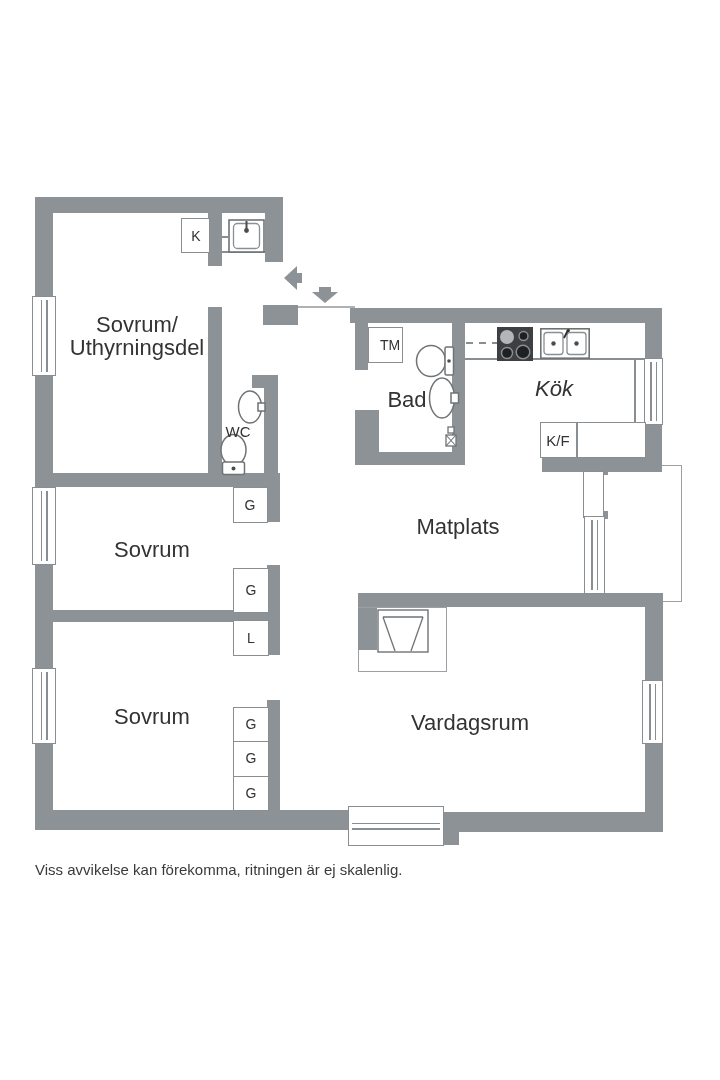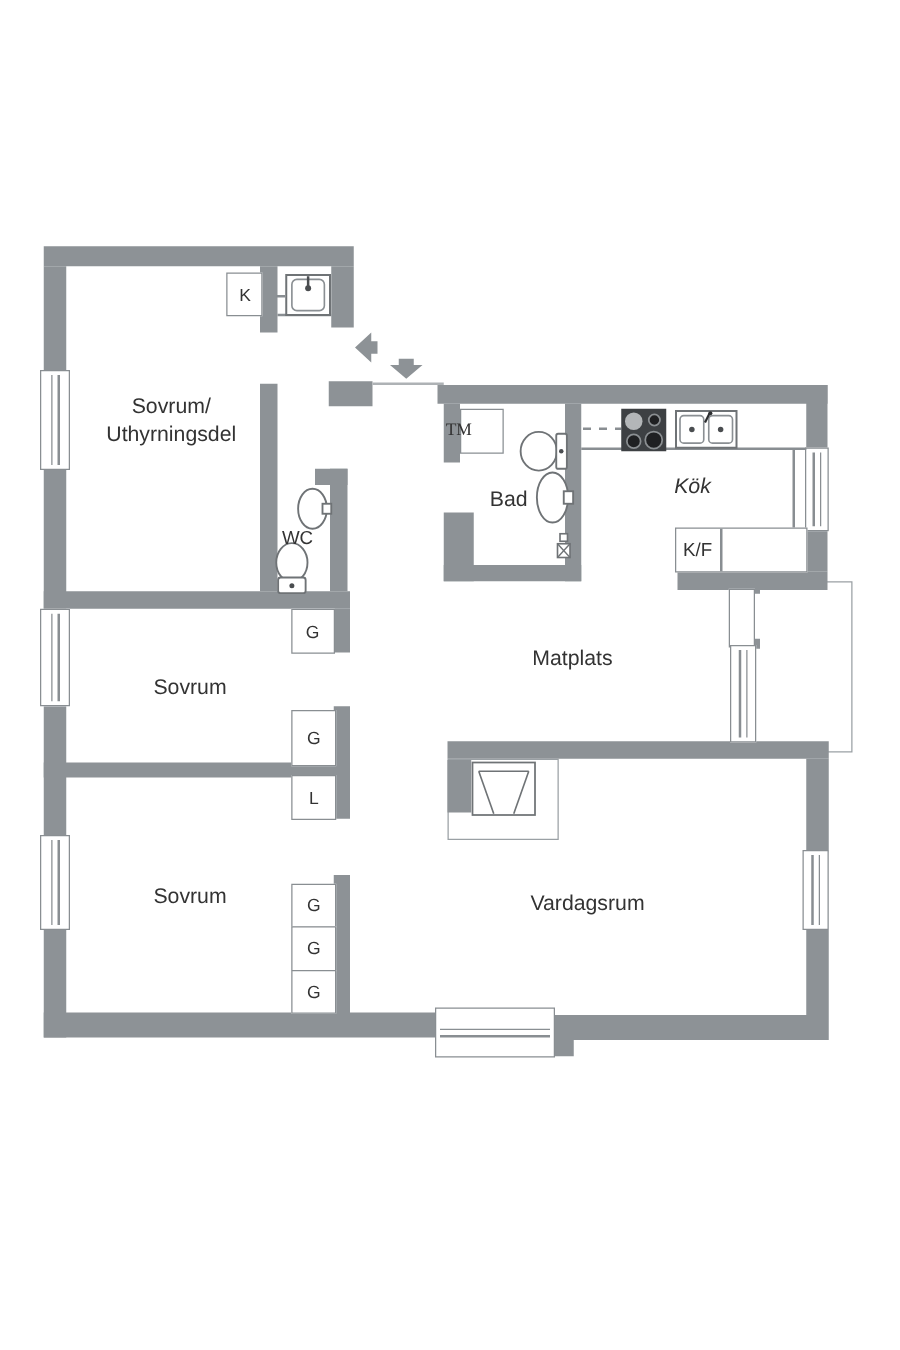--- a/index.html
+++ b/index.html
@@ -11,21 +11,21 @@
   .window{position:absolute;background:#fff;border:1px solid #898e92;box-sizing:border-box;}
   .window.v::before,.window.v::after{content:"";position:absolute;top:3px;bottom:3px;width:1.5px;background:#898e92;}
   .window.v::before{left:calc(50% - 3.5px);}
   .window.v::after{left:calc(50% + 2px);}
   .window.h::before,.window.h::after{content:"";position:absolute;left:3px;right:3px;height:1.5px;background:#898e92;}
   .window.h::before{top:calc(50% - 3.5px);}
   .window.h::after{top:calc(50% + 2px);}
   .thin{position:absolute;background:#898e92;}
   .thin.light{background:#aeb2b5;}
   .dash{position:absolute;background:repeating-linear-gradient(to right,#898e92 0 7px,transparent 7px 13px);}
-  .lbl{position:absolute;transform:translate(-50%,-50%);font-size:17px;color:#333;white-space:nowrap;}
+  .lbl{position:absolute;transform:translate(-50%,-50%);font-size:22px;color:#333;white-space:nowrap;}
   .lbl.sm{font-size:14px;}
   .lbl.two{text-align:center;line-height:23px;}
   .caption{position:absolute;left:35px;top:861px;font-size:15px;color:#3a3a3a;}
   svg.fx{position:absolute;overflow:visible;}
 </style>
 </head>
 <body>
 
 <div class="page">
 
@@ -165,28 +165,29 @@
   <svg class="fx" style="left:309px;top:286px;" width="32" height="18" viewBox="0 0 32 18">
     <path d="M16 17 L3 6 H10 V1 H22 V6 H29 Z" fill="#8d9296"></path>
   </svg>
 
   <div class="lbl two" style="left:137px;top:336px;">
     <div>Sovrum/</div>
     <div>Uthyrningsdel</div>
   </div>
   <div class="lbl sm" style="left:196px;top:236px;">K</div>
   <div class="lbl sm" style="left:238px;top:431px;font-size:15px;">WC</div>
-  <div class="lbl sm" style="left:367px;top:345px;font-family:Liberation Serif, serif;">TM</div>
+  <div class="lbl sm" style="left:390px;top:345px;">TM</div>
   <div class="lbl" style="left:407px;top:400px;">Bad</div>
   <div class="lbl" style="left:554px;top:389px;font-style:italic;">Kök</div>
   <div class="lbl sm" style="left:558px;top:440px;font-size:15px;">K/F</div>
   <div class="lbl" style="left:458px;top:527px;">Matplats</div>
   <div class="lbl" style="left:152px;top:550px;">Sovrum</div>
   <div class="lbl sm" style="left:250px;top:505px;">G</div>
   <div class="lbl sm" style="left:251px;top:590px;">G</div>
   <div class="lbl sm" style="left:251px;top:638px;">L</div>
   <div class="lbl" style="left:152px;top:717px;">Sovrum</div>
   <div class="lbl sm" style="left:251px;top:724px;">G</div>
   <div class="lbl sm" style="left:251px;top:758px;">G</div>
   <div class="lbl sm" style="left:251px;top:793px;">G</div>
   <div class="lbl" style="left:470px;top:723px;">Vardagsrum</div>
 
+  <div class="caption">Viss avvikelse kan förekomma, ritningen är ej skalenlig.</div>
 </div>
 
 </body></html>

